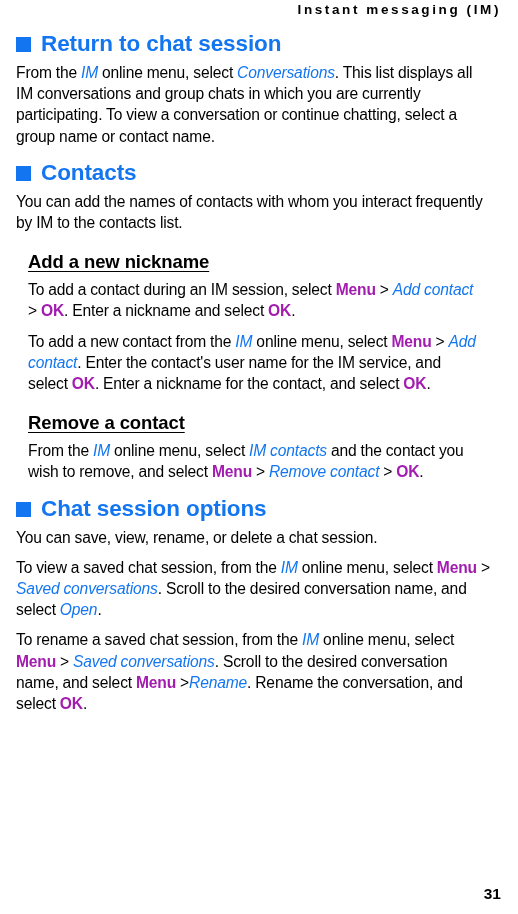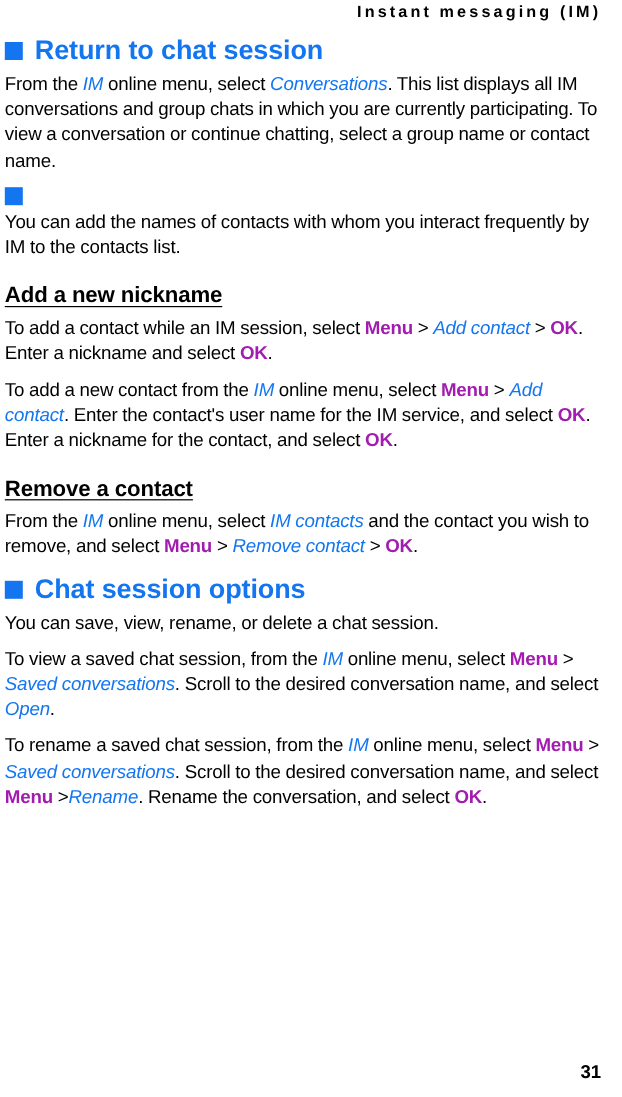--- a/index.html
+++ b/index.html
@@ -91,45 +91,46 @@
   .page-number {
     position: absolute;
     right: 5px;
     bottom: 11px;
     font-size: 15.5px;
     font-weight: bold;
     color: #000;
     line-height: 18px;
   }
 
-  .sec { margin: 0; padding: 0; }
+  .sec { margin: 12px; padding: 0; }
 </style>
 </head>
 <body>
 
 <div class="page">
 
   <div class="running-header">Instant messaging (IM)</div>
 
   <div id="content">
       <div class="sec">
         <div class="h1">
           <span class="bullet"></span>
           <span class="h1-text">Return to chat session</span>
         </div>
         <p class="body"><span>From the </span><span class="it">IM</span><span> online menu, select </span><span class="it">Conversations</span><span>. This list displays all IM conversations and group chats in which you are currently participating. To view a conversation or continue chatting, select a group name or contact name.</span></p>
       </div>
       <div class="sec">
         <div class="h1">
           <span class="bullet"></span>
+          <span class="h1-text">Contacts</span>
         </div>
         <p class="body"><span>You can add the names of contacts with whom you interact frequently by IM to the contacts list.</span></p>
         <div class="sec">
           <div class="h2">Add a new nickname</div>
-          <p class="body"><span>To add a contact while an IM session, select </span><span class="kw">Menu</span><span> &gt; </span><span class="it">Add contact</span><span> &gt; </span><span class="kw">OK</span><span>. Enter a nickname and select </span><span class="kw">OK</span><span>.</span></p>
+          <p class="body"><span>To add a contact during an IM session, select </span><span class="kw">Menu</span><span> &gt; </span><span class="it">Add contact</span><span> &gt; </span><span class="kw">OK</span><span>. Enter a nickname and select </span><span class="kw">OK</span><span>.</span></p>
           <p class="body"><span>To add a new contact from the </span><span class="it">IM</span><span> online menu, select </span><span class="kw">Menu</span><span> &gt; </span><span class="it">Add contact</span><span>. Enter the contact's user name for the IM service, and select </span><span class="kw">OK</span><span>. Enter a nickname for the contact, and select </span><span class="kw">OK</span><span>.</span></p>
         </div>
         <div class="sec">
           <div class="h2">Remove a contact</div>
           <p class="body"><span>From the </span><span class="it">IM</span><span> online menu, select </span><span class="it">IM contacts</span><span> and the contact you wish to remove, and select </span><span class="kw">Menu</span><span> &gt; </span><span class="it">Remove contact</span><span> &gt; </span><span class="kw">OK</span><span>.</span></p>
         </div>
       </div>
       <div class="sec">
         <div class="h1">
           <span class="bullet"></span>

